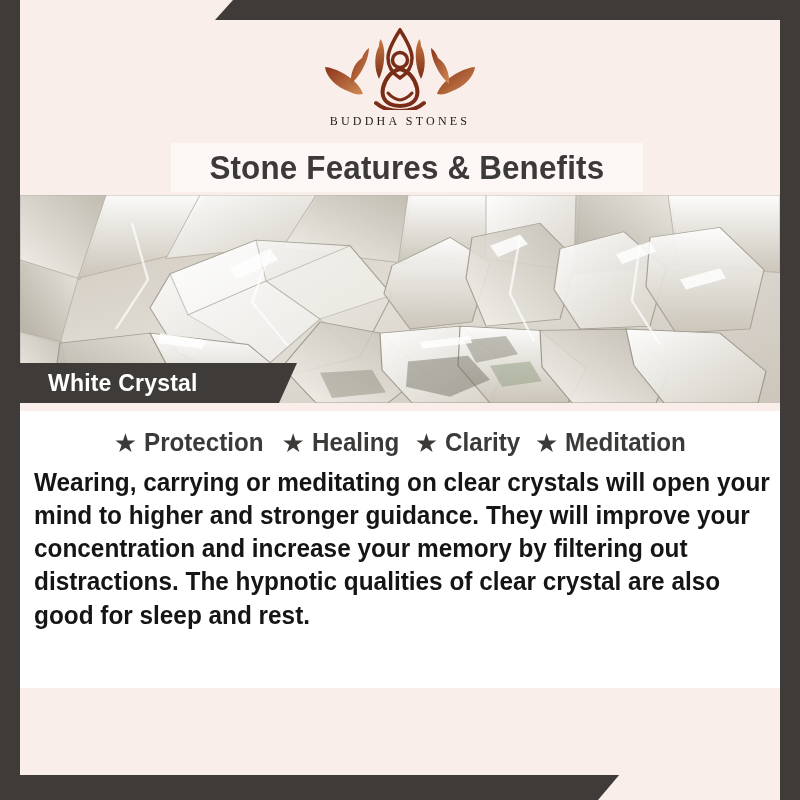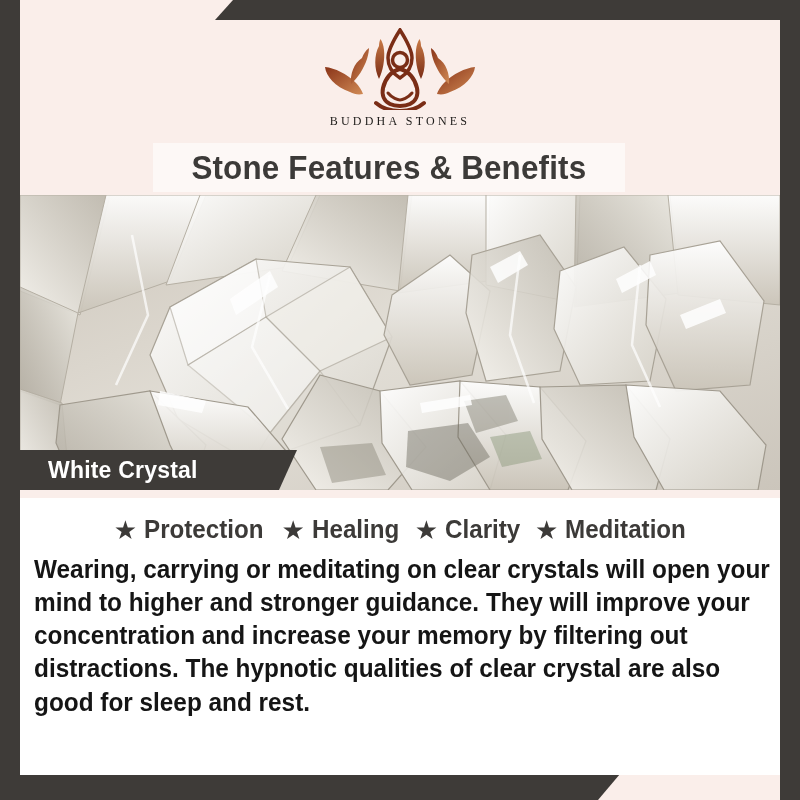--- a/index.html
+++ b/index.html
@@ -26,31 +26,31 @@
   .logo-wrap{position:absolute;left:0;right:0;top:8px;display:flex;flex-direction:column;align-items:center;}
   .logo-mark{width:170px;height:82px;display:block;}
   .logo-text{
     margin-top:4px;
     font-family:"Liberation Serif",serif;
     font-size:12px;letter-spacing:3.2px;color:#1d1b19;font-weight:400;
   }
 
   
   .title-band{
-    position:absolute;left:133px;top:123px;width:472px;height:49px;
+    position:absolute;left:151px;top:123px;width:472px;height:49px;
     background:#fdf8f6;display:flex;align-items:center;justify-content:center;
   }
   .title-text{
     font-family:"Liberation Sans Narrow","Liberation Sans",sans-serif;
     font-weight:700;font-size:33px;color:#3c3a38;letter-spacing:.2px;
     transform:scaleX(.95);white-space:nowrap;
   }
 
   
-  .photo{position:relative;height:295px;width:760px;overflow:hidden;background:#cfc9c0;}
+  .photo{position:relative;height:208px;width:760px;overflow:hidden;background:#cfc9c0;}
   .photo svg{position:absolute;left:0;top:0;width:100%;height:100%;display:block;}
 
   .label-bar{
     position:absolute;left:0;bottom:0;height:40px;min-width:215px;
     background:#3e3b38;display:flex;align-items:center;
     padding:0 34px 0 28px;
     clip-path:polygon(0 0,100% 0,calc(100% - 18px) 100%,0 100%);
   }
   .label-text{
     color:#fff;font-weight:700;font-size:23px;letter-spacing:.2px;

